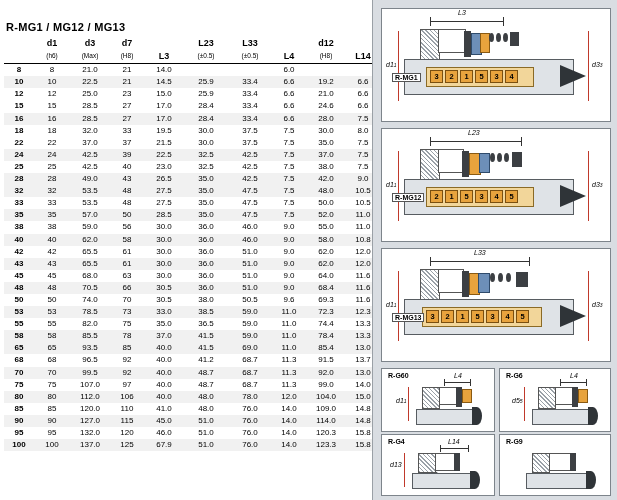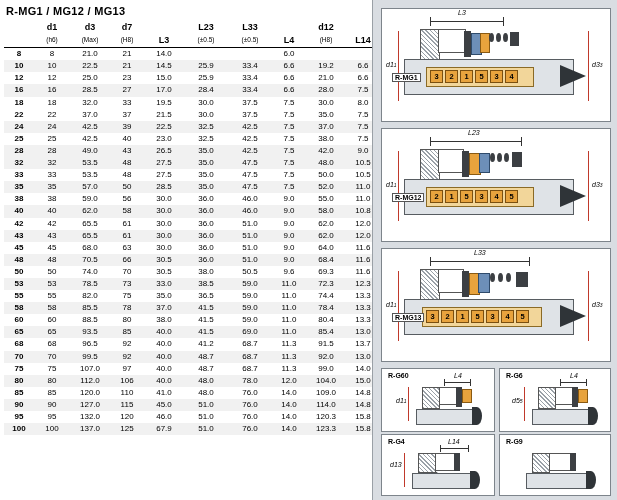--- a/index.html
+++ b/index.html
@@ -13,21 +13,21 @@
   }
   .page{position:relative;width:617px;height:500px;}
 
   
   .left{
     position:absolute;left:0;top:0;width:372px;height:500px;
     background:#ffffff;
   }
   .title{
     font-size:11px;font-weight:bold;letter-spacing:.3px;
-    padding:5px 0 4px 6px;
+    padding:21px 0 4px 6px;
   }
   table.spec{
     border-collapse:collapse;
     width:366px;
     margin-left:4px;
     table-layout:fixed;
   }
   table.spec th, table.spec td{
     text-align:center;
     font-size:8px;
@@ -194,20 +194,32 @@
             <td>12</td>
             <td>25.0</td>
             <td>23</td>
             <td>15.0</td>
             <td>25.9</td>
             <td>33.4</td>
             <td>6.6</td>
             <td>21.0</td>
             <td>6.6</td>
           </tr>
+          <tr>
+            <td class="first">15</td>
+            <td>15</td>
+            <td>28.5</td>
+            <td>27</td>
+            <td>17.0</td>
+            <td>28.4</td>
+            <td>33.4</td>
+            <td>6.6</td>
+            <td>24.6</td>
+            <td>6.6</td>
+          </tr>
           <tr class="alt">
             <td class="first">16</td>
             <td>16</td>
             <td>28.5</td>
             <td>27</td>
             <td>17.0</td>
             <td>28.4</td>
             <td>33.4</td>
             <td>6.6</td>
             <td>28.0</td>
@@ -422,32 +434,20 @@
             <td>58</td>
             <td>85.5</td>
             <td>78</td>
             <td>37.0</td>
             <td>41.5</td>
             <td>59.0</td>
             <td>11.0</td>
             <td>78.4</td>
             <td>13.3</td>
           </tr>
-          <tr>
-            <td class="first">60</td>
-            <td>60</td>
-            <td>88.5</td>
-            <td>80</td>
-            <td>38.0</td>
-            <td>41.5</td>
-            <td>59.0</td>
-            <td>11.0</td>
-            <td>80.4</td>
-            <td>13.3</td>
-          </tr>
           <tr class="alt">
             <td class="first">65</td>
             <td>65</td>
             <td>93.5</td>
             <td>85</td>
             <td>40.0</td>
             <td>41.5</td>
             <td>69.0</td>
             <td>11.0</td>
             <td>85.4</td>

